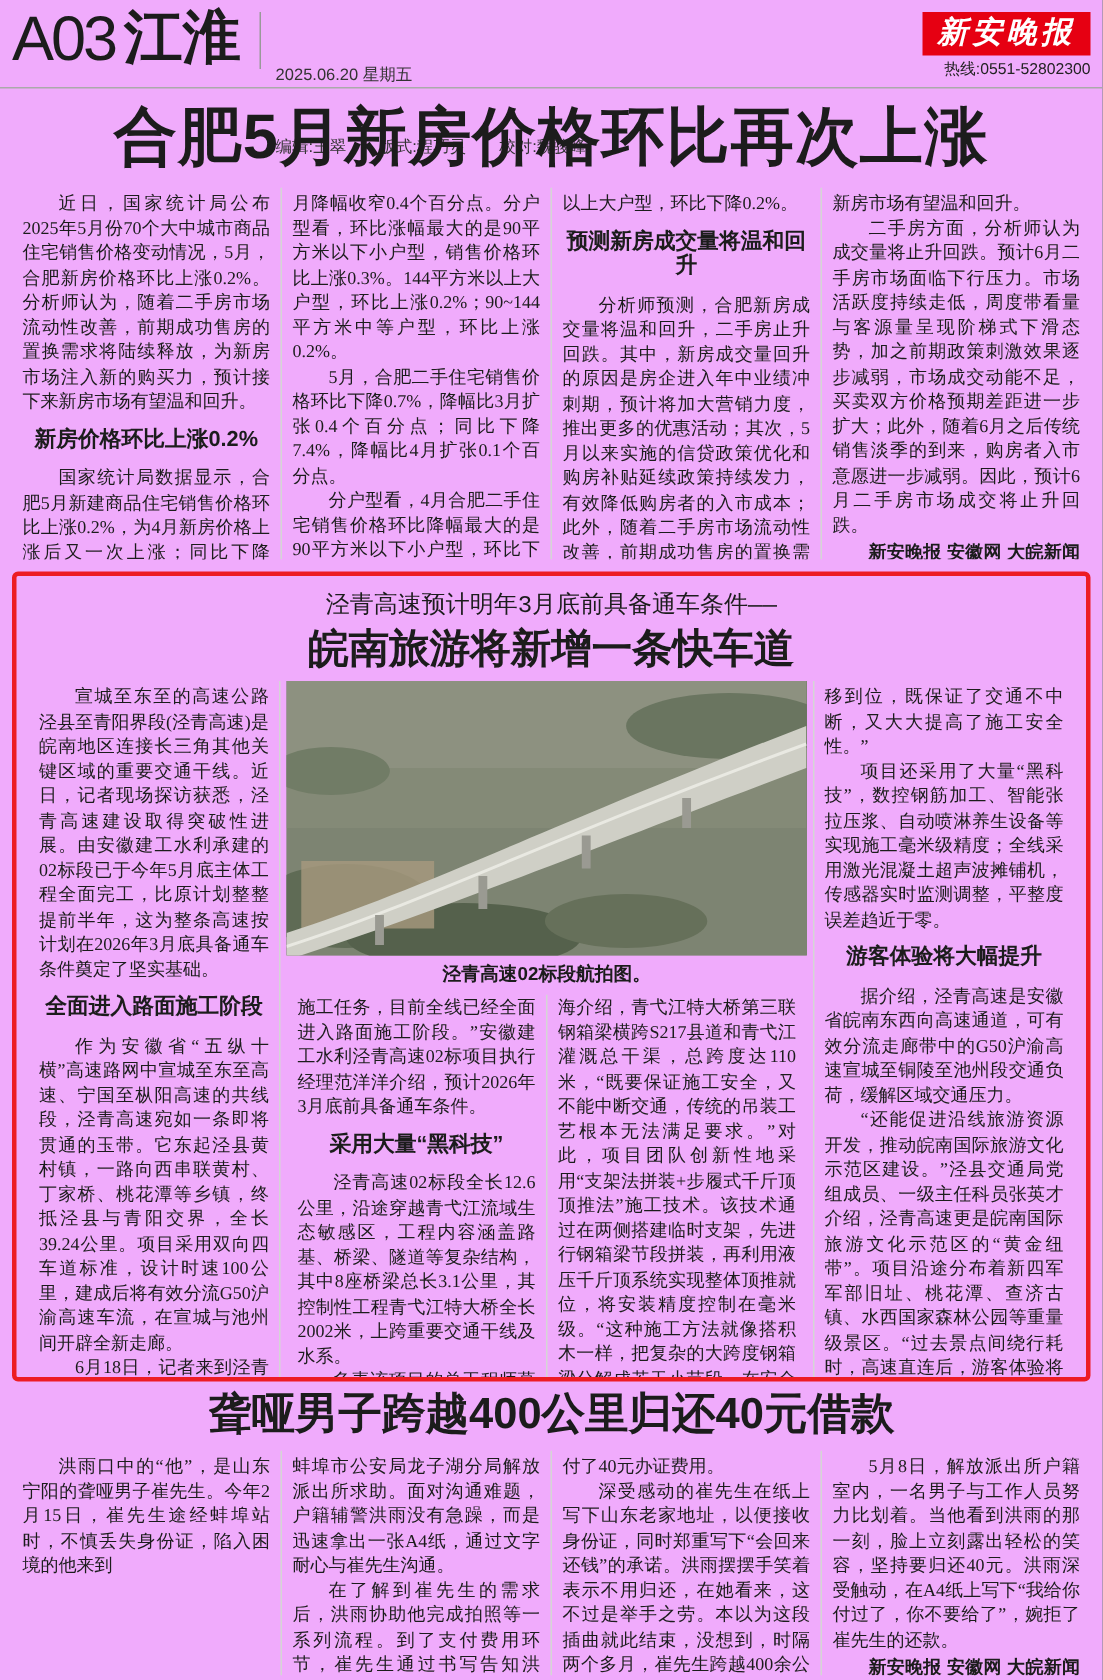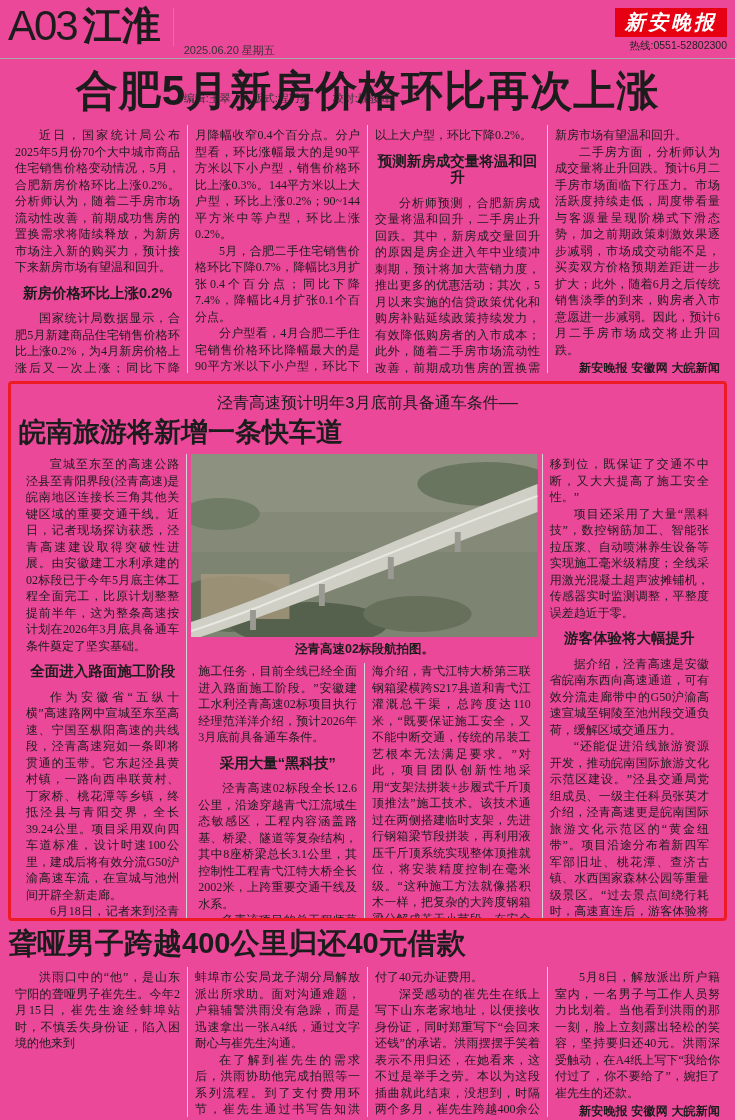--- a/index.html
+++ b/index.html
@@ -1,33 +1,33 @@
 <!DOCTYPE html>
 <html><head>
 <meta charset="utf-8">
 <style>
   html,body{margin:0;padding:0;background:#888;}
-  .page{position:relative;width:735px;height:1120px;background:#ec4899;margin:0 auto;
+  .page{position:relative;width:735px;height:1120px;background:#f0abfc;margin:0 auto;
         overflow:hidden;font-family:"Liberation Serif",serif;color:#1c1c1c;box-sizing:border-box;padding:0 8px;}
   
   .header{display:flex;justify-content:space-between;align-items:flex-start;height:50px;padding-top:6px;}
   .h-left{display:flex;align-items:flex-start;}
   .pageno{font-family:"Liberation Sans",sans-serif;font-size:42px;font-weight:400;line-height:40px;letter-spacing:-2px;}
   .section{font-family:"Liberation Sans",sans-serif;font-size:39px;font-weight:900;line-height:40px;margin-left:6px;}
   .h-divider{width:1px;height:38px;background:#999;margin:2px 10px 0 12px;}
   .h-meta{font-family:Liberation Sans, sans-serif;font-size:11px;color:#333;line-height:16px;padding-top:4px;white-space:pre;}
   .h-right{text-align:right;padding-top:2px;}
   .logo{display:inline-block;background:#e60012;color:#fff;font-family:"Liberation Serif",serif;
         font-weight:bold;font-style:italic;font-size:20px;letter-spacing:3px;padding:3px 10px 4px;line-height:22px;}
   .hotline{font-family:"Liberation Sans",sans-serif;font-size:10.5px;color:#222;margin-top:2px;}
   .h-rule{border:none;border-top:1px solid #aaa;margin:2px -8px 0;}
   
   .headline-xl{font-family:"Liberation Sans",sans-serif;font-weight:900;font-size:42px;text-align:center;
                line-height:52px;margin:6px 0 8px;letter-spacing:1px;}
-  .headline-md{font-family:"Liberation Sans",sans-serif;font-weight:900;font-size:27px;
+  .headline-md{font-family:"Liberation Sans",sans-serif;font-weight:900;font-size:27px;text-align:center;
                line-height:32px;margin:2px 0 6px;}
   .kicker{font-family:Liberation Mono, monospace;font-size:16px;text-align:center;line-height:20px;margin:0 0 2px;}
   .cols{display:flex;overflow:hidden;}
   .col{flex:1 1 0;padding:2px 7px 0;font-size:12px;line-height:16.5px;text-align:justify;overflow:hidden;}
   .col + .col, .rb-mid, .rb-col4{border-left:1px solid #d5d5d5;}
   .col p{margin:0;text-indent:2em;}
   .subhead{font-family:"Liberation Sans",sans-serif;font-weight:bold;font-size:14.5px;text-align:center;
            text-indent:0 !important;margin:9px 0 !important;}
   .byline{font-weight:bold;font-family:"Liberation Sans",sans-serif;font-size:12px;margin-top:2px !important;}
   .dateline{font-weight:bold;font-family:"Liberation Sans",sans-serif;}

